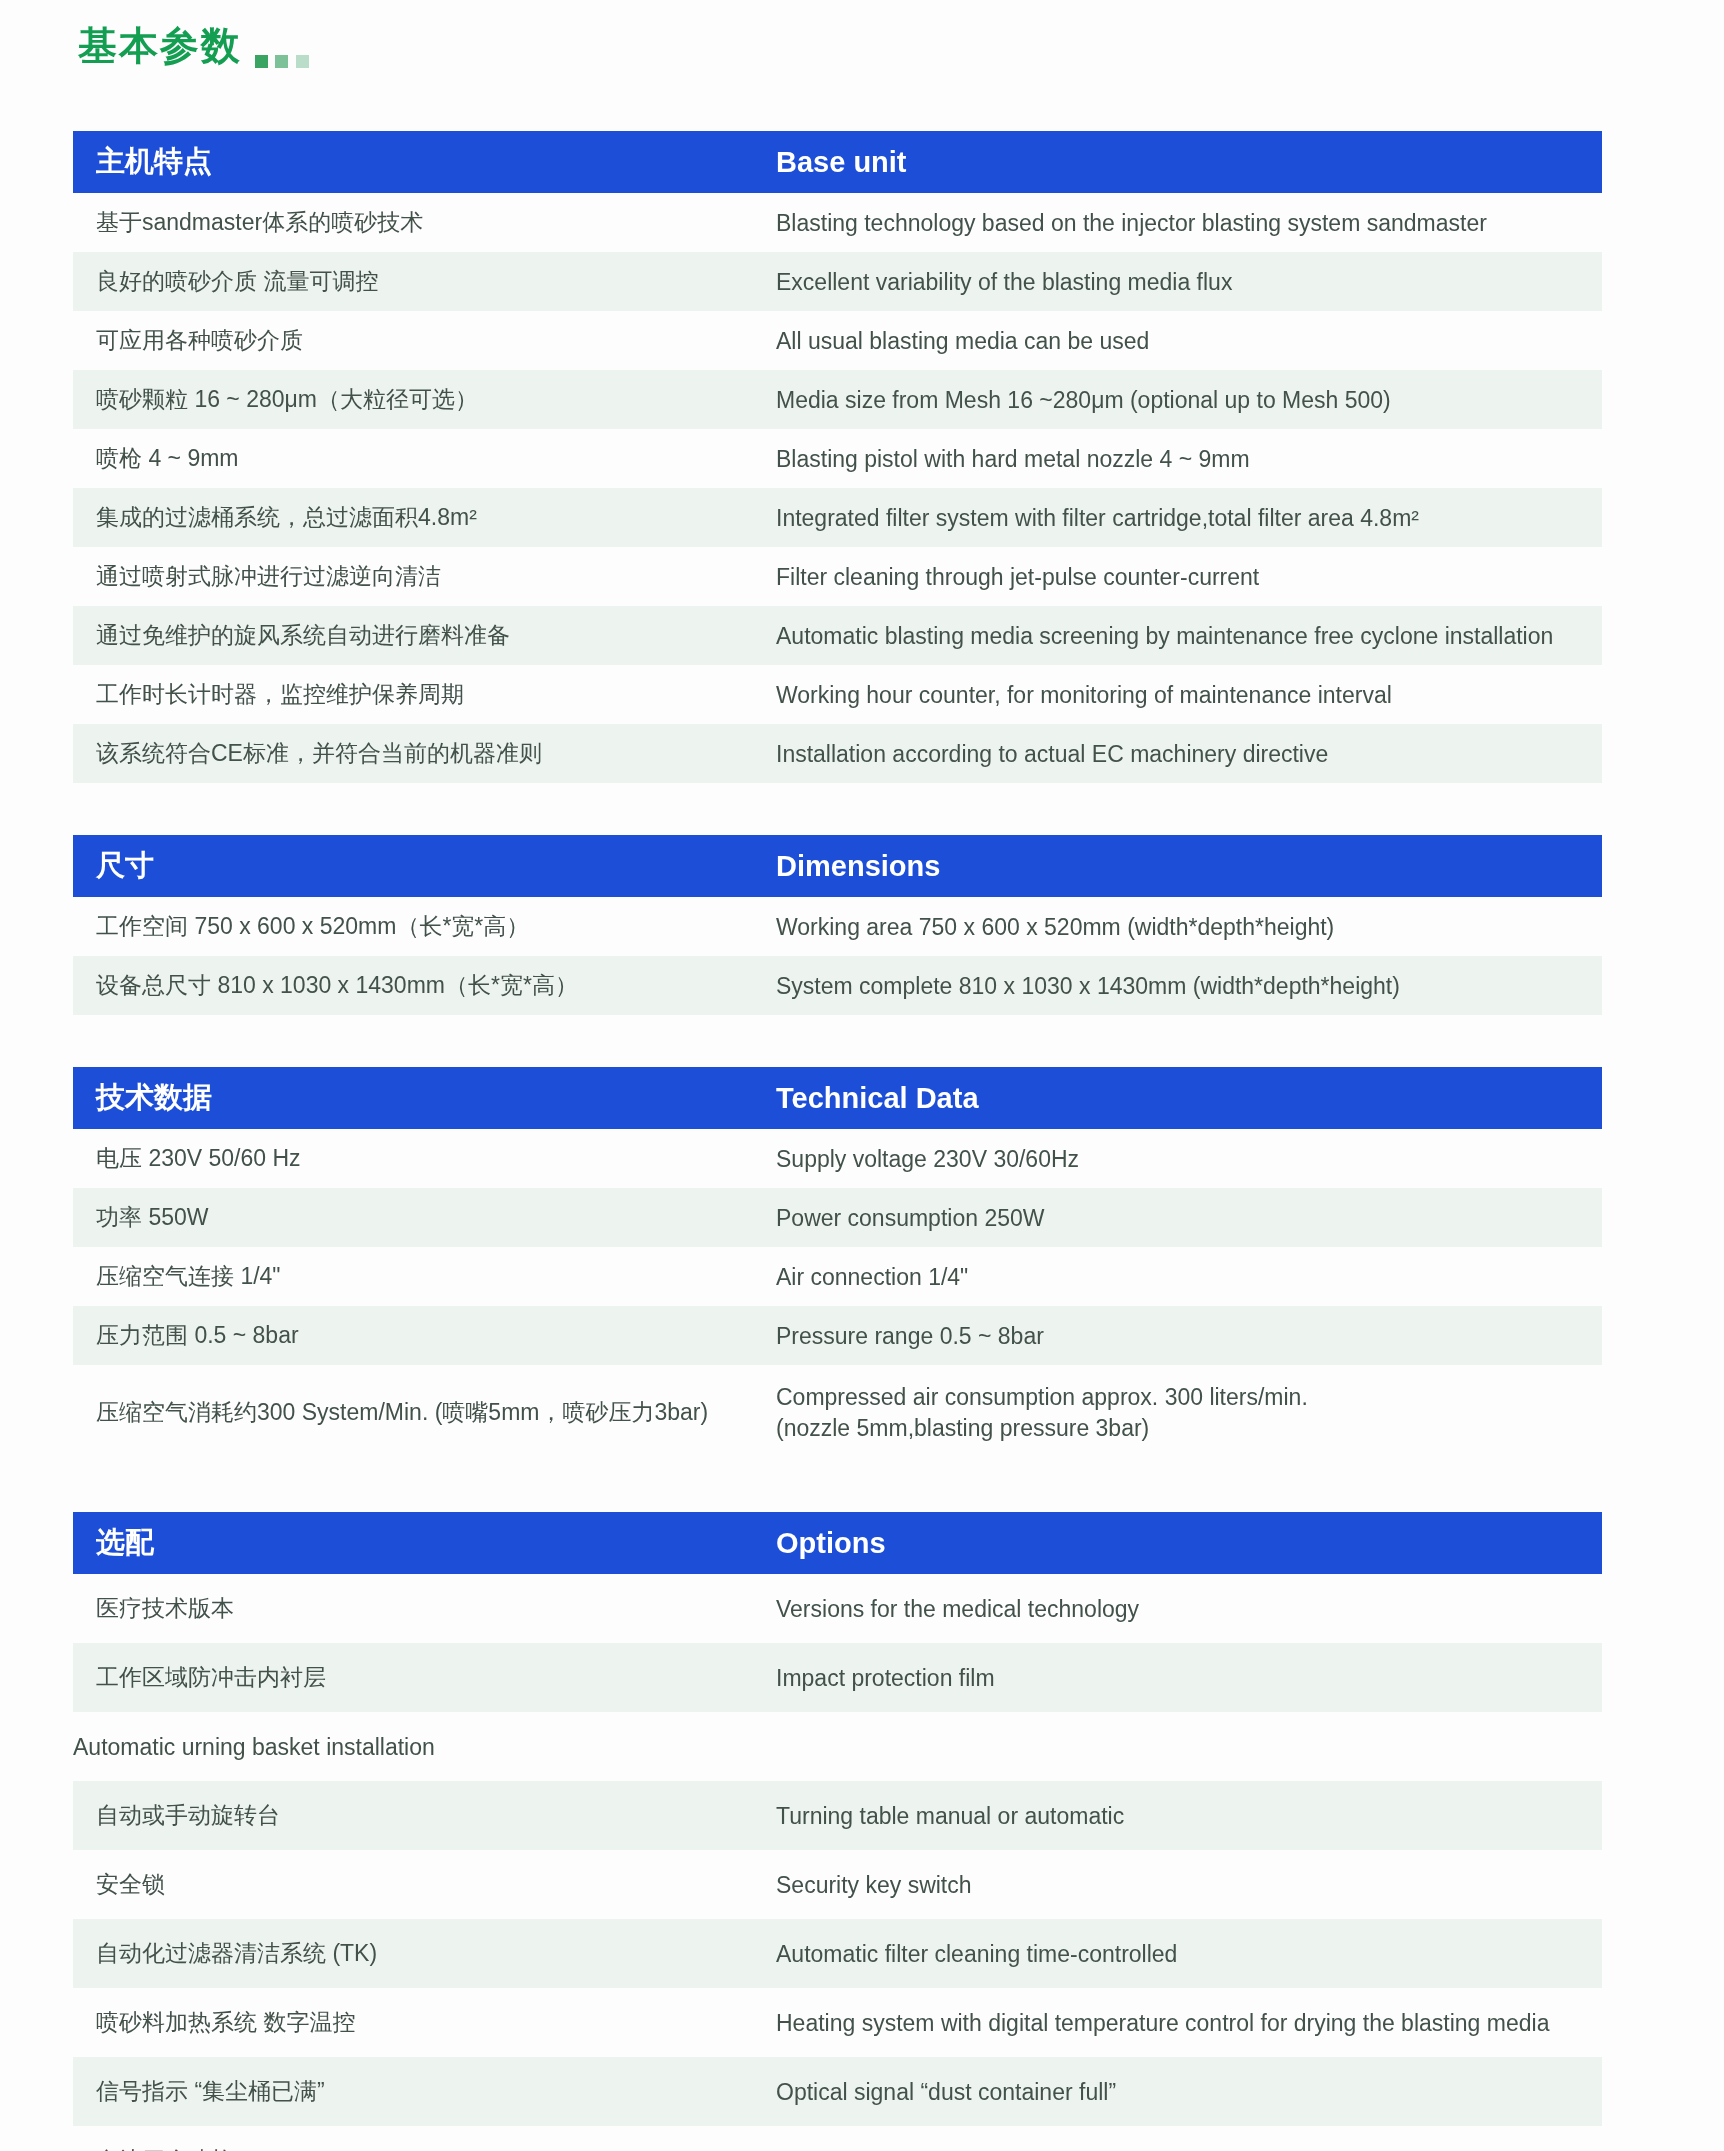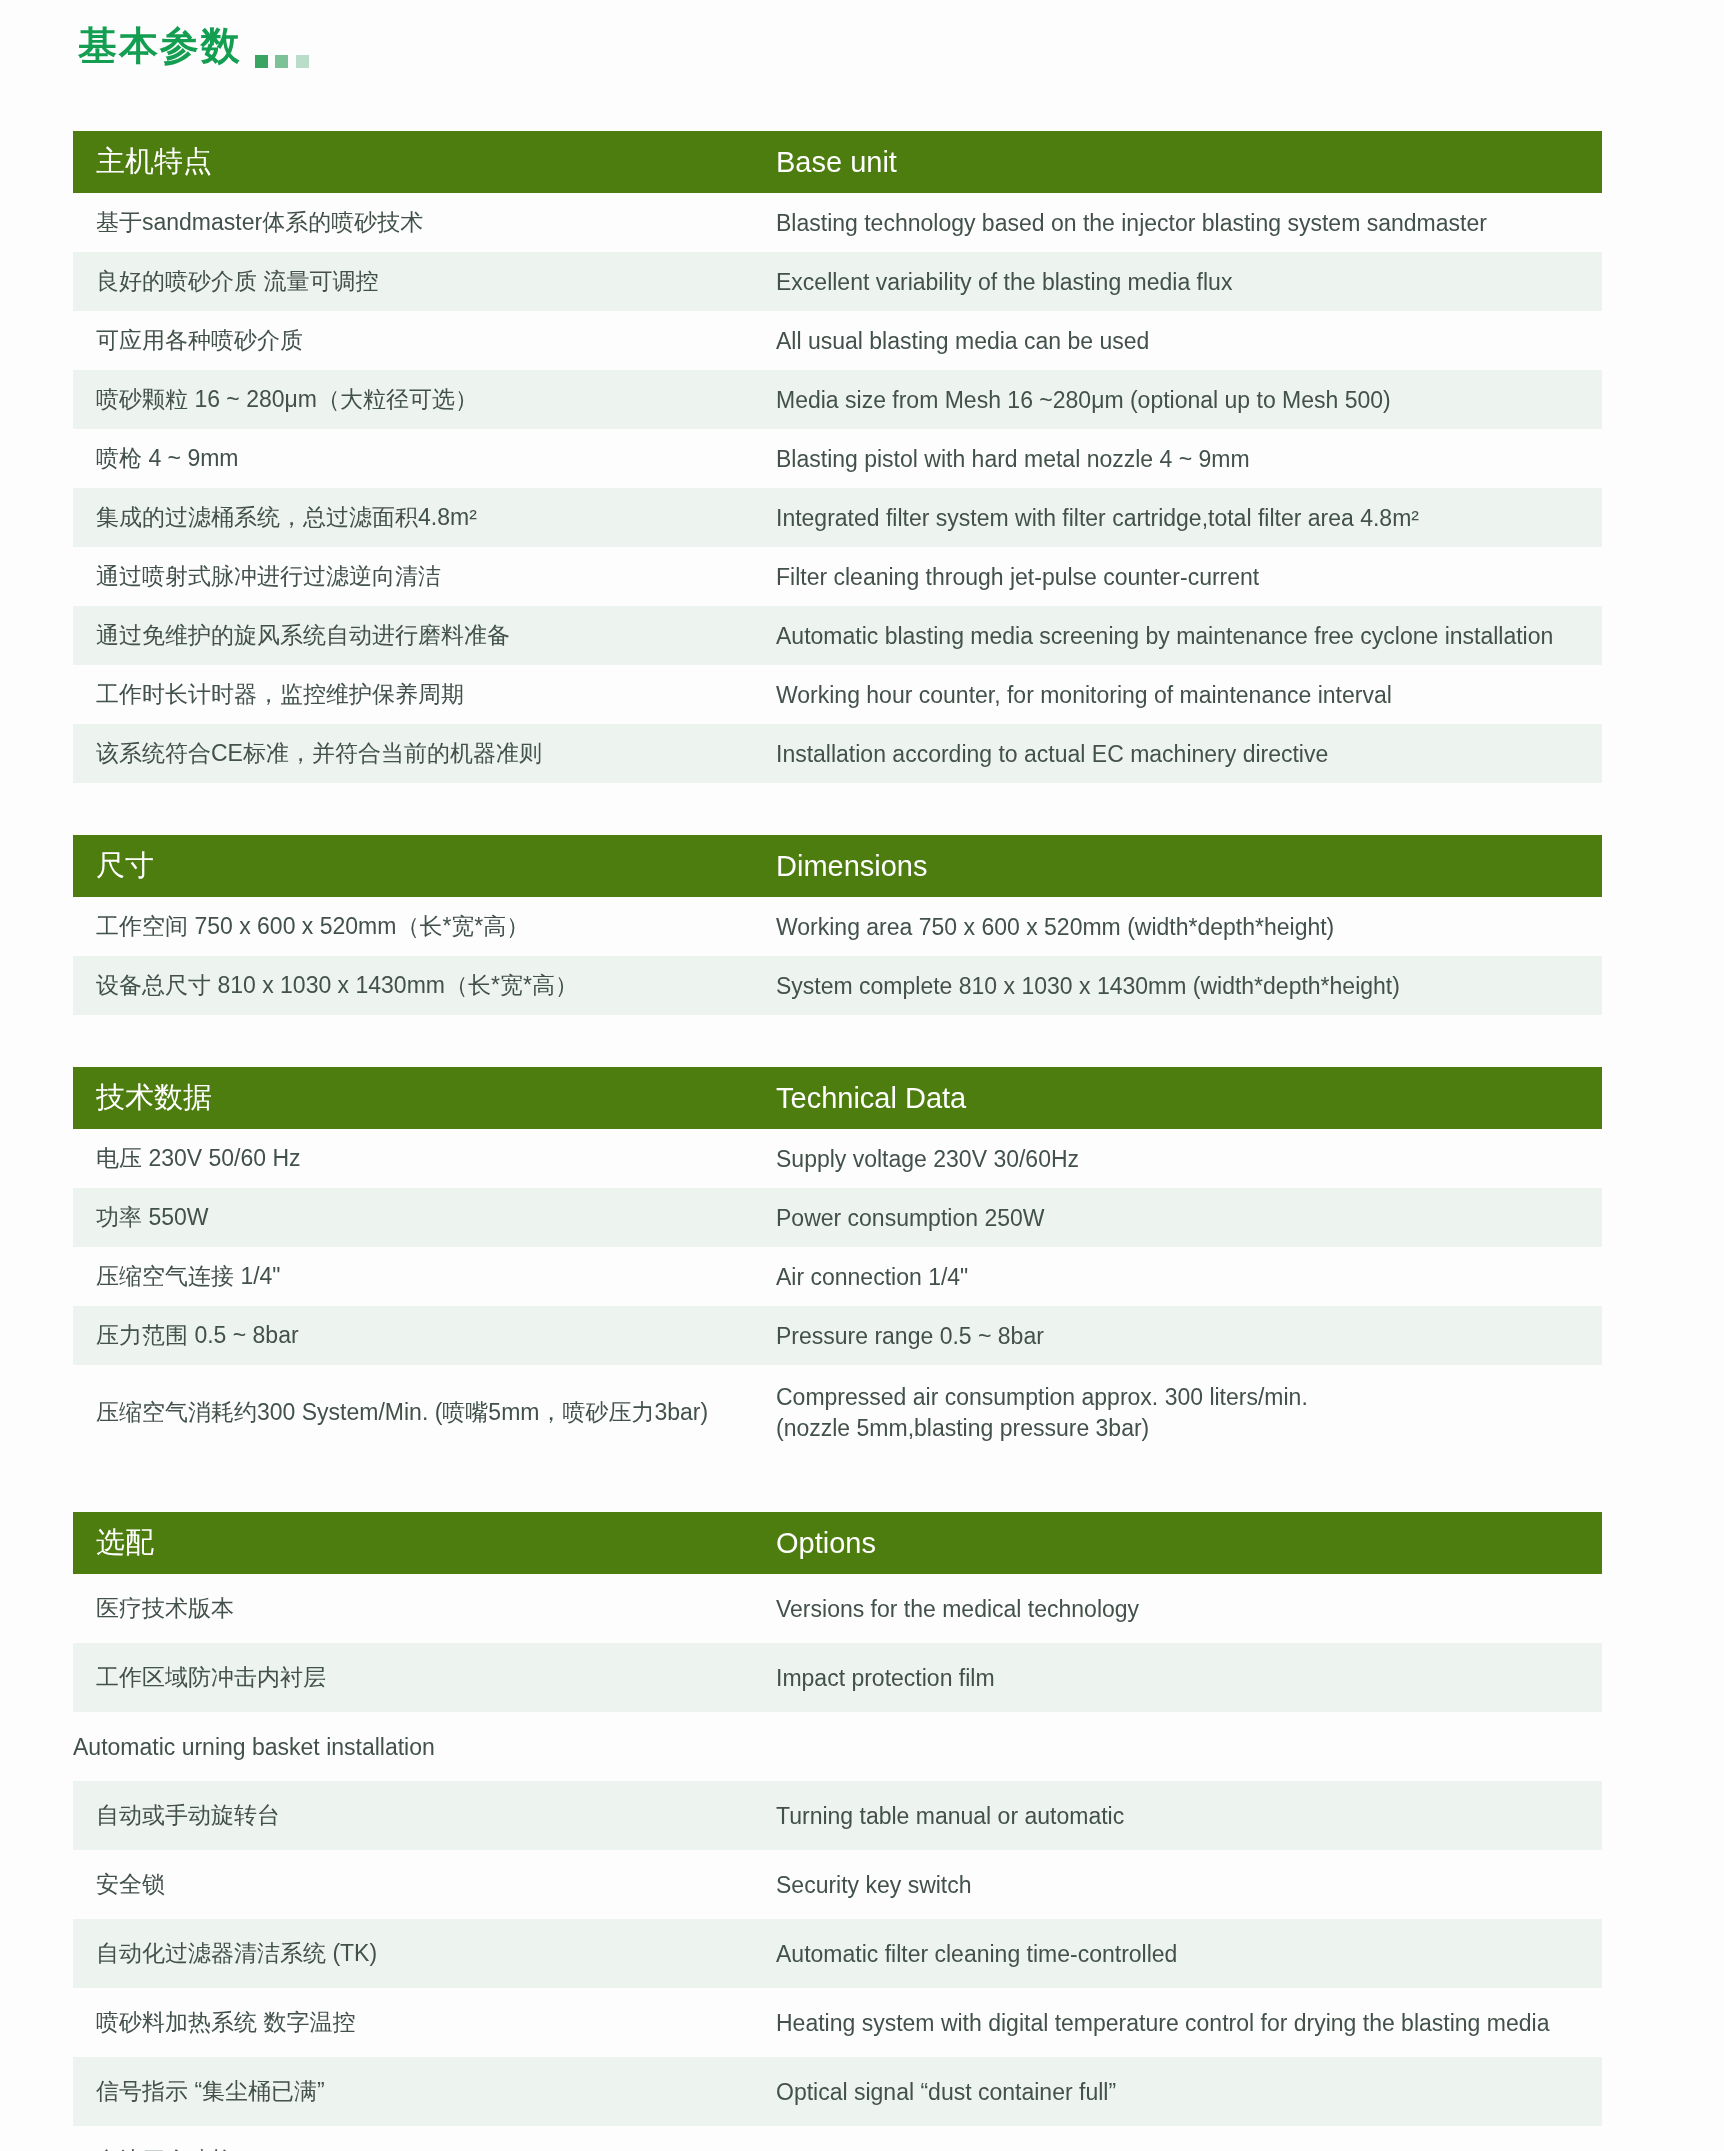--- a/index.html
+++ b/index.html
@@ -27,26 +27,26 @@
   .sq2 { background: #7cc197; }
   .sq3 { background: #b9ddc8; }
 
   
   .table { margin-left: 73px; width: 1529px; }
   section { margin-top: 52px; }
   section.first { margin-top: 58px; }
 
   .sec-header {
     height: 62px;
-    background: #4d7c0f;
+    background: #1d4ed8;
     color: #ffffff;
     display: flex;
     align-items: center;
     font-size: 29px;
-    font-weight: 400;
+    font-weight: 700;
   }
   .h-zh { flex: 0 0 680px; padding-left: 23px; }
   .h-en { flex: 1; }
 
   .row {
     display: flex;
     align-items: center;
     height: 59px;
     font-size: 23px;
   }

